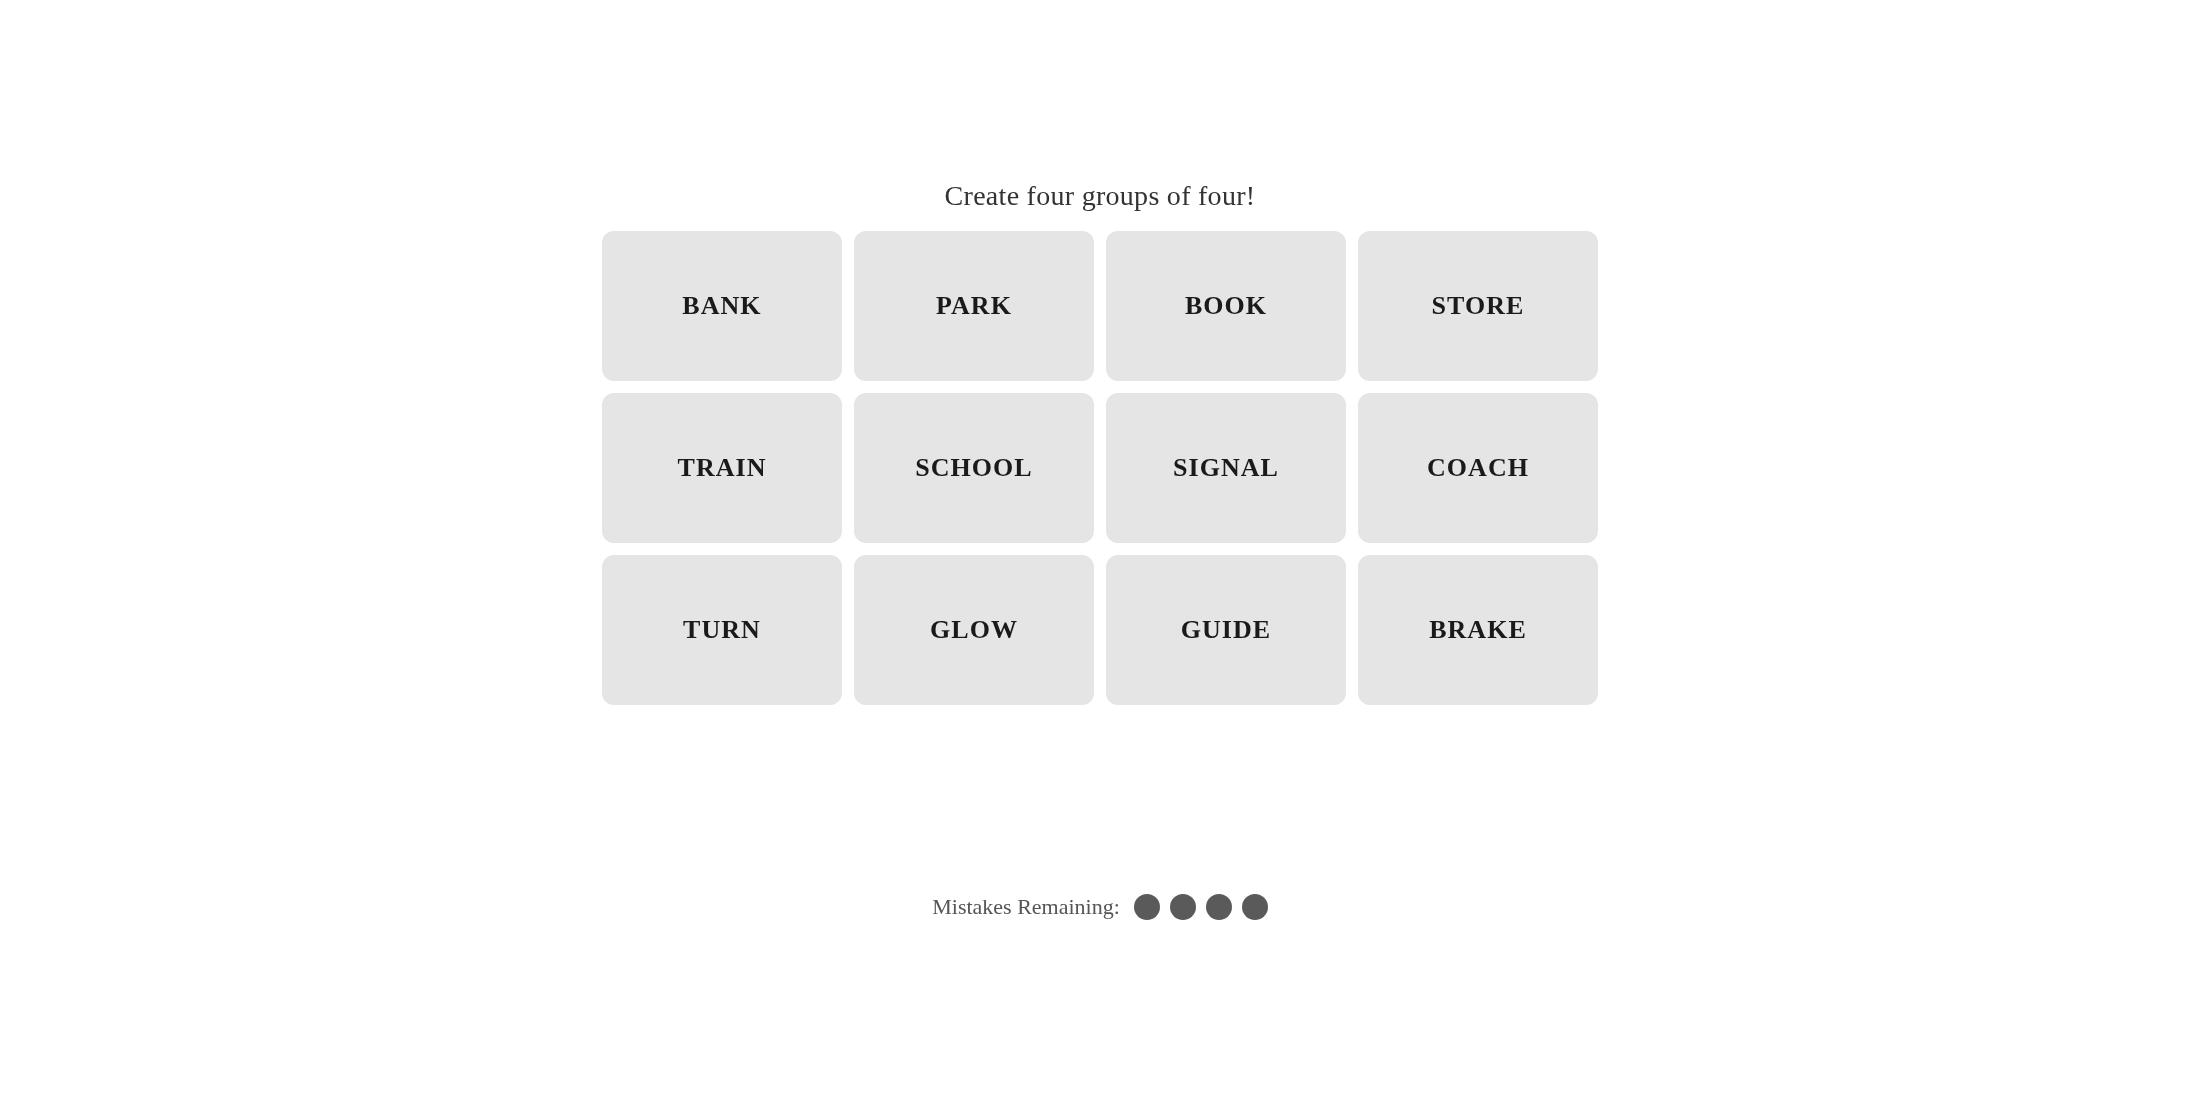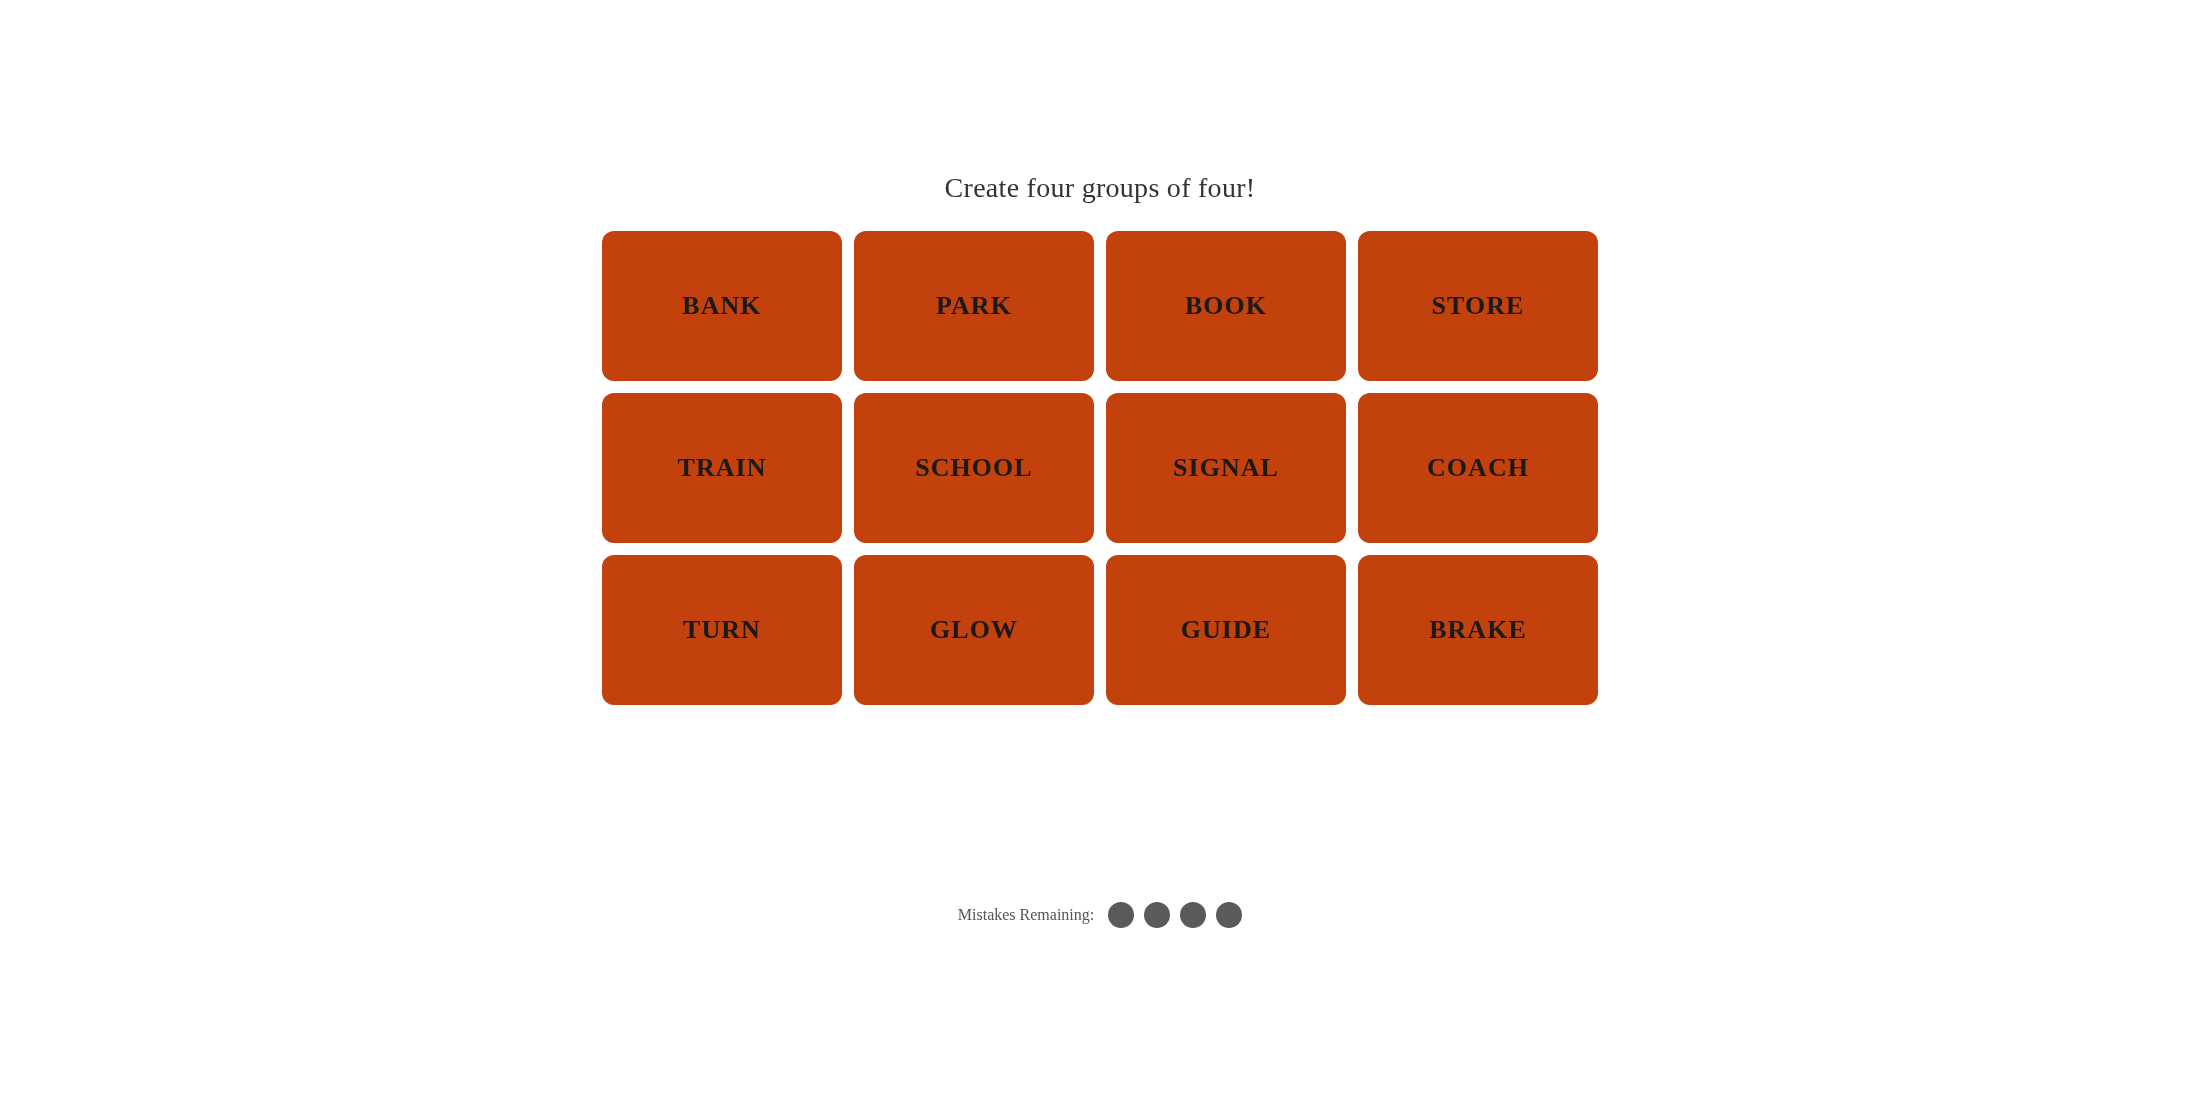--- a/index.html
+++ b/index.html
@@ -16,41 +16,41 @@
       align-items: center;
       min-height: 100vh;
       width: 2200px;
       height: 1100px;
     }
 
     .game-container {
       display: flex;
       flex-direction: column;
       align-items: center;
-      gap: 27px;
+      gap: 19px;
       width: 100%;
       max-width: 1040px;
     }
 
     .subtitle {
       font-size: 28px;
       color: #333333;
       font-weight: 400;
       letter-spacing: 0.01em;
     }
 
     .grid {
       display: grid;
       grid-template-columns: repeat(4, 240px);
       grid-template-rows: repeat(4, 150px);
       gap: 12px;
     }
 
     .tile {
-      background-color: #c2410c;
+      background-color: #e5e5e5;
       border-radius: 12px;
       display: flex;
       justify-content: center;
       align-items: center;
       cursor: pointer;
       transition: background-color 0.15s ease;
       user-select: none;
     }
 
     .tile-label {
@@ -62,21 +62,21 @@
     }
 
     .mistakes-row {
       display: flex;
       align-items: center;
       gap: 14px;
       margin-top: 8px;
     }
 
     .mistakes-text {
-      font-size: 16px;
+      font-size: 22px;
       color: #555555;
       font-weight: 400;
     }
 
     .dots-container {
       display: flex;
       gap: 10px;
       align-items: center;
     }
 

